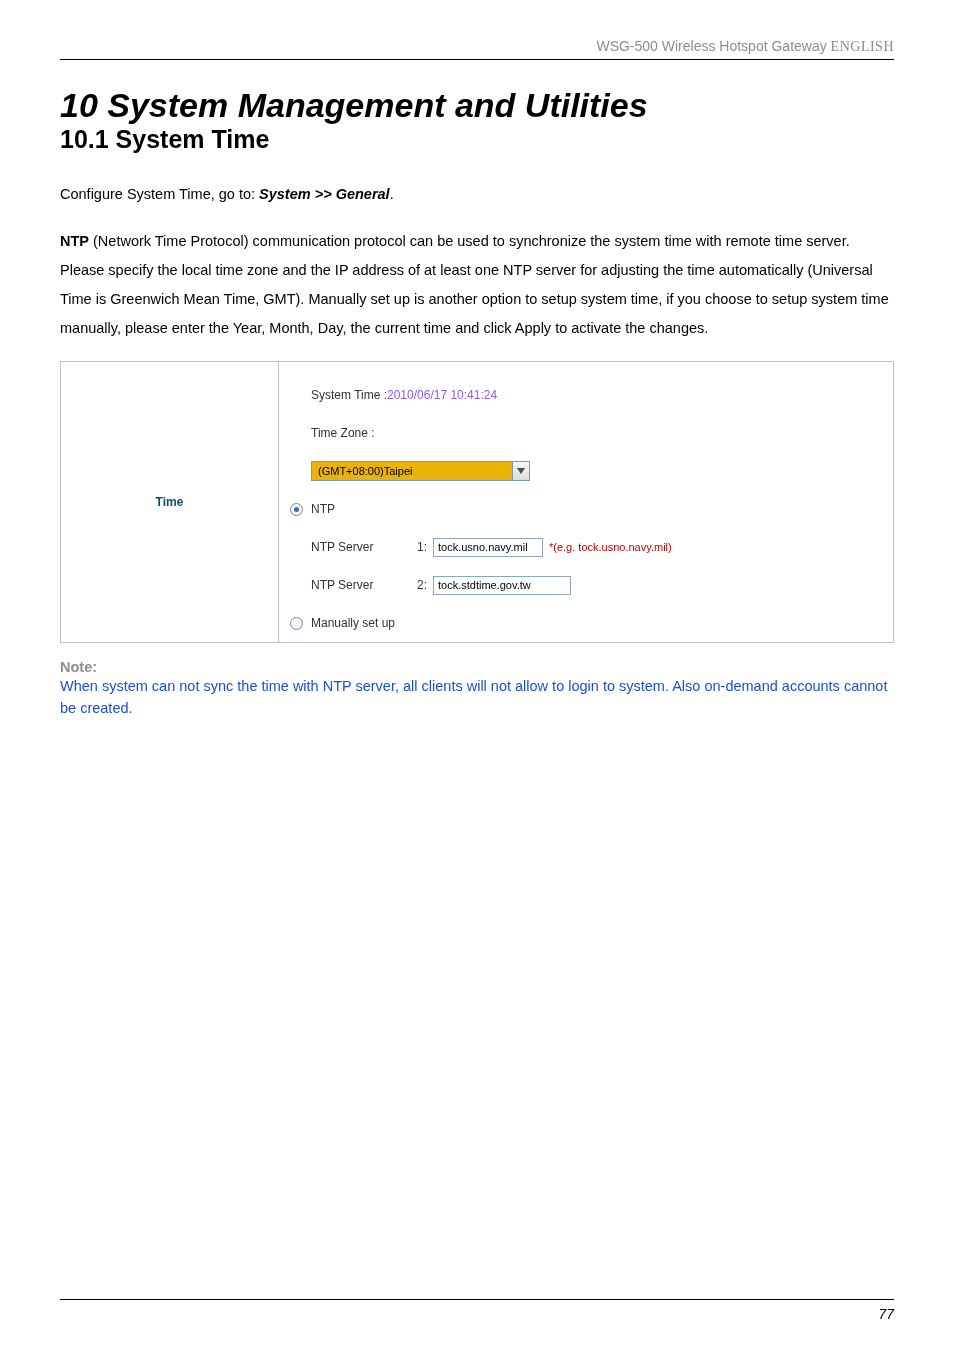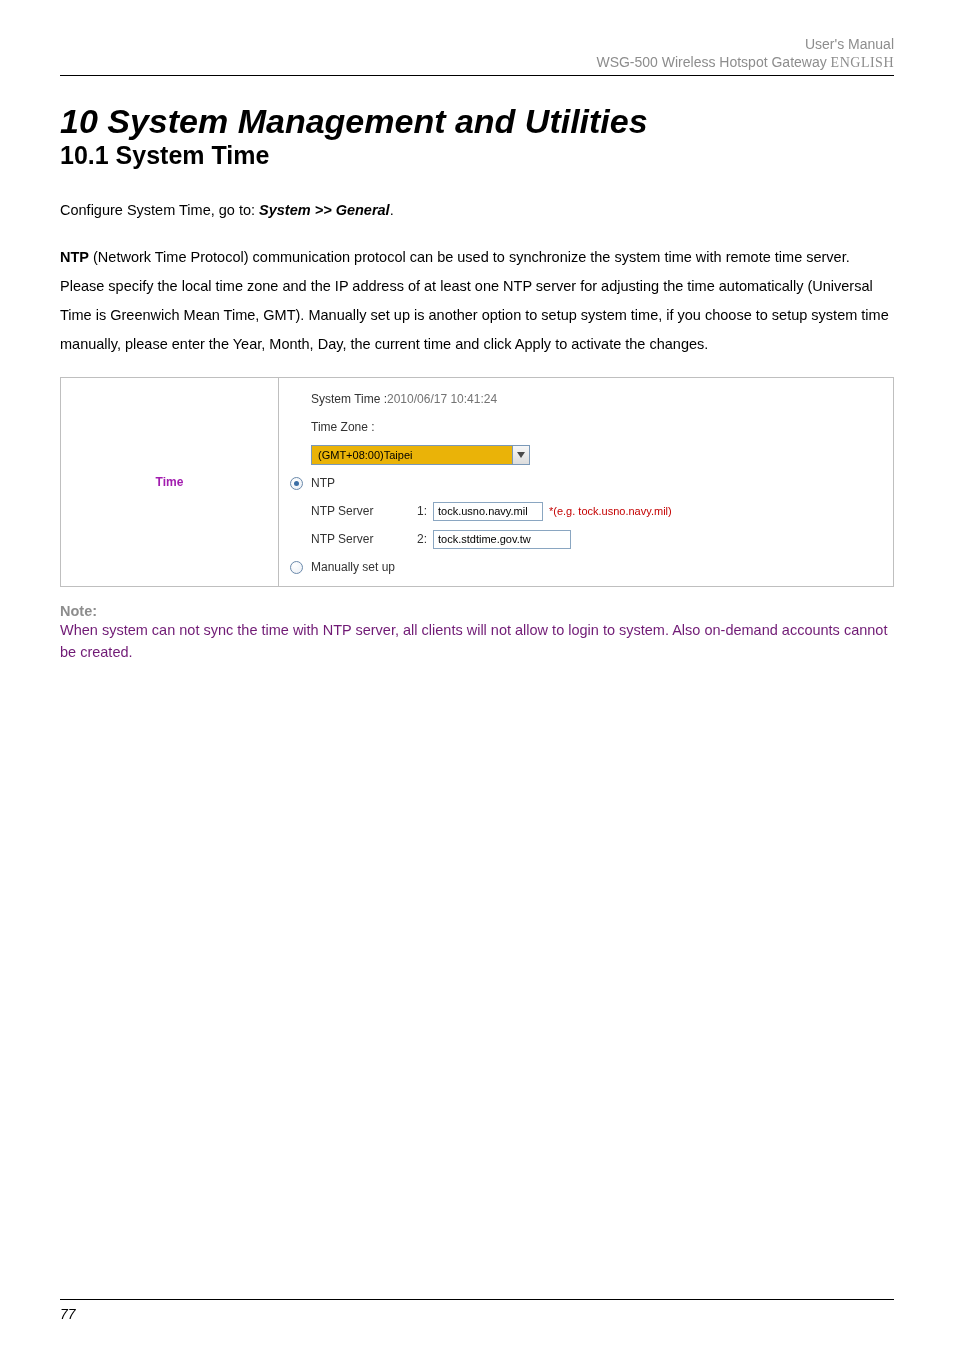--- a/index.html
+++ b/index.html
@@ -18,56 +18,55 @@
 .header-line2 .eng { font-family: "Times New Roman", serif; font-variant: small-caps; letter-spacing: 0.5px; }
 .hr-top { border: none; border-top: 1px solid #000; margin-top: 4px; }
 .chapter-title { font-family: Verdana, sans-serif; font-style: italic; font-weight: bold; font-size: 34px; margin-top: 26px; }
 .section-title { font-family: Verdana, sans-serif; font-weight: bold; font-size: 25px; margin-bottom: 26px; }
 .para { font-size: 14.5px; line-height: 2.0; margin-bottom: 18px; }
 .para .bold { font-weight: bold; font-style: normal; }
 .breadcrumb { font-weight: bold; font-style: italic; }
 
 .config-table { border-collapse: collapse; width: 100%; margin-top: 4px; margin-bottom: 16px; }
 .config-table td { border: 1px solid #bfbfbf; vertical-align: middle; font-family: Tahoma, Verdana, sans-serif; font-size: 12px; color: #333; }
-.config-table td.left-cell { width: 218px; text-align: center; font-weight: bold; color: #a21caf; background: #fff; }
+.config-table td.left-cell { width: 218px; text-align: center; font-weight: bold; color: #0c4a6e; background: #fff; }
 .config-table td.right-cell { padding: 8px 10px 4px 8px; background: #fff; }
 
-.row-line { display: flex; align-items: center; min-height: 26px; margin-bottom: 2px; }
+.row-line { display: flex; align-items: center; min-height: 26px; margin-bottom: 2px; margin-top: 12px; }
 .radio-col { width: 18px; display: flex; justify-content: center; }
 .content-col { flex: 1; padding-left: 6px; display: flex; align-items: center; flex-wrap: wrap; gap: 6px; }
 .sys-time-static { padding-left: 24px; }
-.sys-time-value { color: #737373; }
+.sys-time-value { color: #8b5cf6; }
 
 .select-box { display: inline-flex; align-items: center; border: 1px solid #7a98b8; background: #eab308; height: 20px; font-size: 11px; color: #000; }
 .select-box .sel-text { padding: 0 8px 0 6px; min-width: 200px; }
 .select-box .sel-btn { width: 17px; height: 18px; border-left: 1px solid #7a98b8; background: linear-gradient(#f7f7f7, #dcdcdc); display: flex; align-items: center; justify-content: center; }
 .select-box .sel-btn svg { width: 8px; height: 6px; }
 
 .ntp-label { display: inline-block; width: 96px; }
 .ntp-idx { display: inline-block; width: 14px; text-align: right; }
 .ntp-input { border: 1px solid #8aa6c1; height: 19px; font-size: 11px; padding: 0 4px; background: #fff; font-family: Tahoma, sans-serif; color: #000; }
 .ntp-input.i1 { width: 110px; }
 .ntp-input.i2 { width: 138px; }
 .hint-red { color: #c40000; font-size: 11px; }
 
 input[type=radio].r { appearance: none; width: 13px; height: 13px; border: 1px solid #6b8aab; border-radius: 50%; background: radial-gradient(circle at 35% 30%, #fff, #e9eef5); position: relative; }
 input[type=radio].r:checked::after { content: ""; position: absolute; left: 3px; top: 3px; width: 5px; height: 5px; background: #3b6ea5; border-radius: 50%; }
 
 .note-title { color: #8d8d8d; font-weight: bold; font-size: 14.5px; margin-top: 8px; }
-.note-body { color: #701a75; font-size: 14.5px; line-height: 1.55; }
+.note-body { color: #1d4ed8; font-size: 14.5px; line-height: 1.55; }
 
-.footer { position: absolute; left: 60px; right: 60px; bottom: 28px; text-align: left; }
+.footer { position: absolute; left: 60px; right: 60px; bottom: 28px; text-align: right; }
 .footer .hr-bot { border: none; border-top: 1px solid #000; margin-bottom: 6px; }
 .footer .pn { font-style: italic; font-size: 14px; }
 </style>
 </head>
 <body>
 
 <div class="header-block">
-  <div class="header-line1">User's Manual</div>
   <div class="header-line2">
     <span>WSG-500 Wireless Hotspot Gateway </span><span class="eng">ENGLISH</span>
   </div>
   <hr class="hr-top">
 </div>
 
 <h1 class="chapter-title">10  System Management and Utilities</h1>
 
 <h2 class="section-title">10.1 System Time</h2>
 

